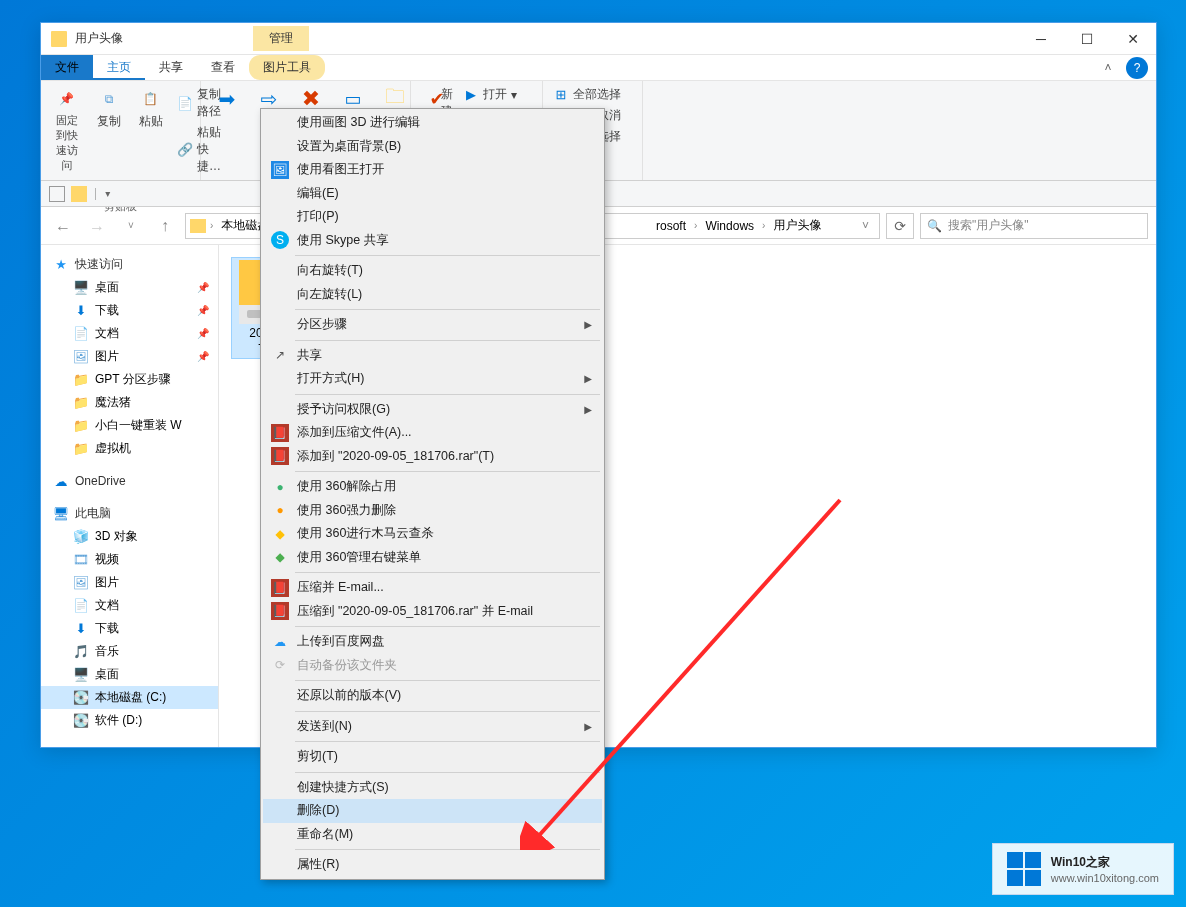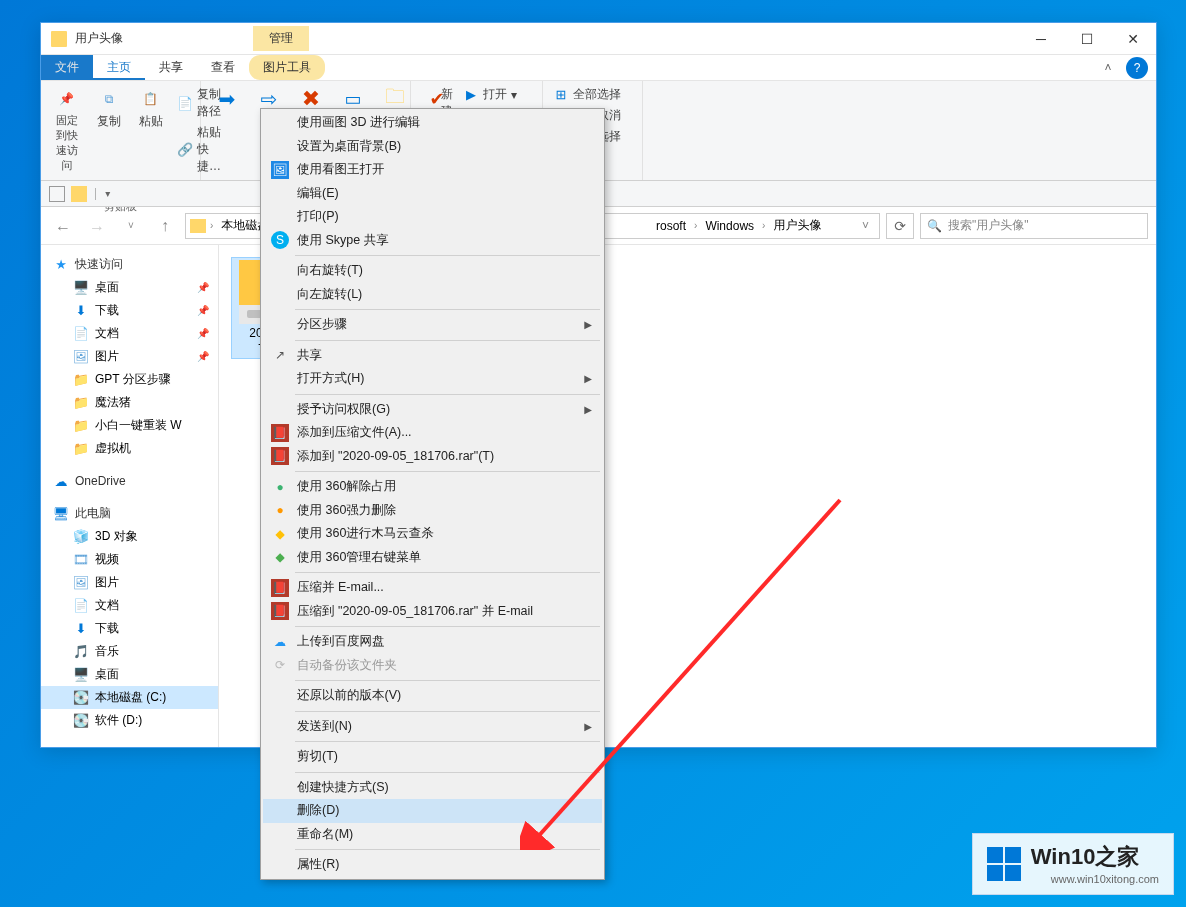--- a/index.html
+++ b/index.html
@@ -11,21 +11,21 @@
 .titlebar { height: 32px; background: #fff; display: flex; align-items: center; border-bottom: 1px solid #e5e5e5; }
 .titlebar .icon { width: 16px; height: 16px; background: #ffd76a; margin: 0 8px 0 10px; border-radius: 1px; }
 .titlebar .title { font-size: 12px; color: #333; flex: 0 0 auto; }
 .titlebar .manage-tab { margin-left: 130px; padding: 4px 16px; background: #fbe6a3; font-size: 12px; color: #333; }
 .titlebar .spacer { flex: 1; }
 .titlebar .winbtn { width: 46px; height: 30px; display: flex; align-items: center; justify-content: center; font-size: 14px; color: #333; cursor: pointer; }
 
 
 .ribbon-tabs { height: 26px; display: flex; align-items: stretch; background: #fff; border-bottom: 1px solid #e5e5e5; }
 .ribbon-tabs .tab { padding: 4px 14px; font-size: 12px; color: #333; cursor: pointer; }
-.ribbon-tabs .tab.file { background: #1979ca; color: #e5e5e5; }
+.ribbon-tabs .tab.file { background: #1979ca; color: #000000; }
 .ribbon-tabs .tab.active { border-bottom: 2px solid #1979ca; color: #1979ca; }
 .ribbon-tabs .tab.pic { background: #fbe6a3; border-radius: 11px; }
 .ribbon-tabs .ribspacer { flex: 1; }
 .ribbon-tabs .chev { width: 28px; display: flex; align-items: center; justify-content: center; font-size: 12px; color: #666; }
 .ribbon-tabs .help { width: 22px; height: 22px; border-radius: 50%; background: #0078d7; color: #fff; font-size: 12px; display: flex; align-items: center; justify-content: center; margin: 2px 8px 0 4px; }
 
 
 .ribbon { height: 100px; background: #f5f6f7; display: flex; border-bottom: 1px solid #d0d0d0; font-size: 12px; color: #444; }
 .rgroup { border-right: 1px solid #e1e1e1; padding: 4px 8px 2px; display: flex; flex-direction: column; }
 .rgroup .row { display: flex; gap: 6px; align-items: flex-start; flex: 1; }
@@ -76,22 +76,22 @@
 .ctxmenu .mi .arrow { position: absolute; right: 10px; font-size: 10px; color: #555; }
 .ctxmenu .msep { height: 1px; background: #d0d0d0; margin: 3px 2px 3px 32px; }
 
 
 .annot-arrow { position: absolute; left: 520px; top: 490px; width: 340px; height: 360px; pointer-events: none; z-index: 200; }
 
 
 .watermark { position: absolute; right: 12px; bottom: 12px; background: rgba(255,255,255,0.9); border: 1px solid #c5d8ee; padding: 8px 14px; display: flex; align-items: center; gap: 10px; font-size: 12px; }
 .watermark .wlogo { width: 34px; height: 34px; display: grid; grid-template: 1fr 1fr / 1fr 1fr; gap: 2px; }
 .watermark .wlogo div { background: #0078d7; }
-.watermark .wtxt b { font-size: 22px; display:block; color:#222; font-weight:600;}
-.watermark .wtxt span { font-size: 11px; color: #666; margin-left: 20px; }
+.watermark .wtxt b { font-size: 12px; display:block; color:#222; font-weight:600;}
+.watermark .wtxt span { font-size: 11px; color: #666; }
 
 .col { display:flex; flex-direction:column; gap:2px; }
 </style>
 </head>
 <body>
 
 <div class="window">
 
   <div class="titlebar">
     <div class="icon"></div>

